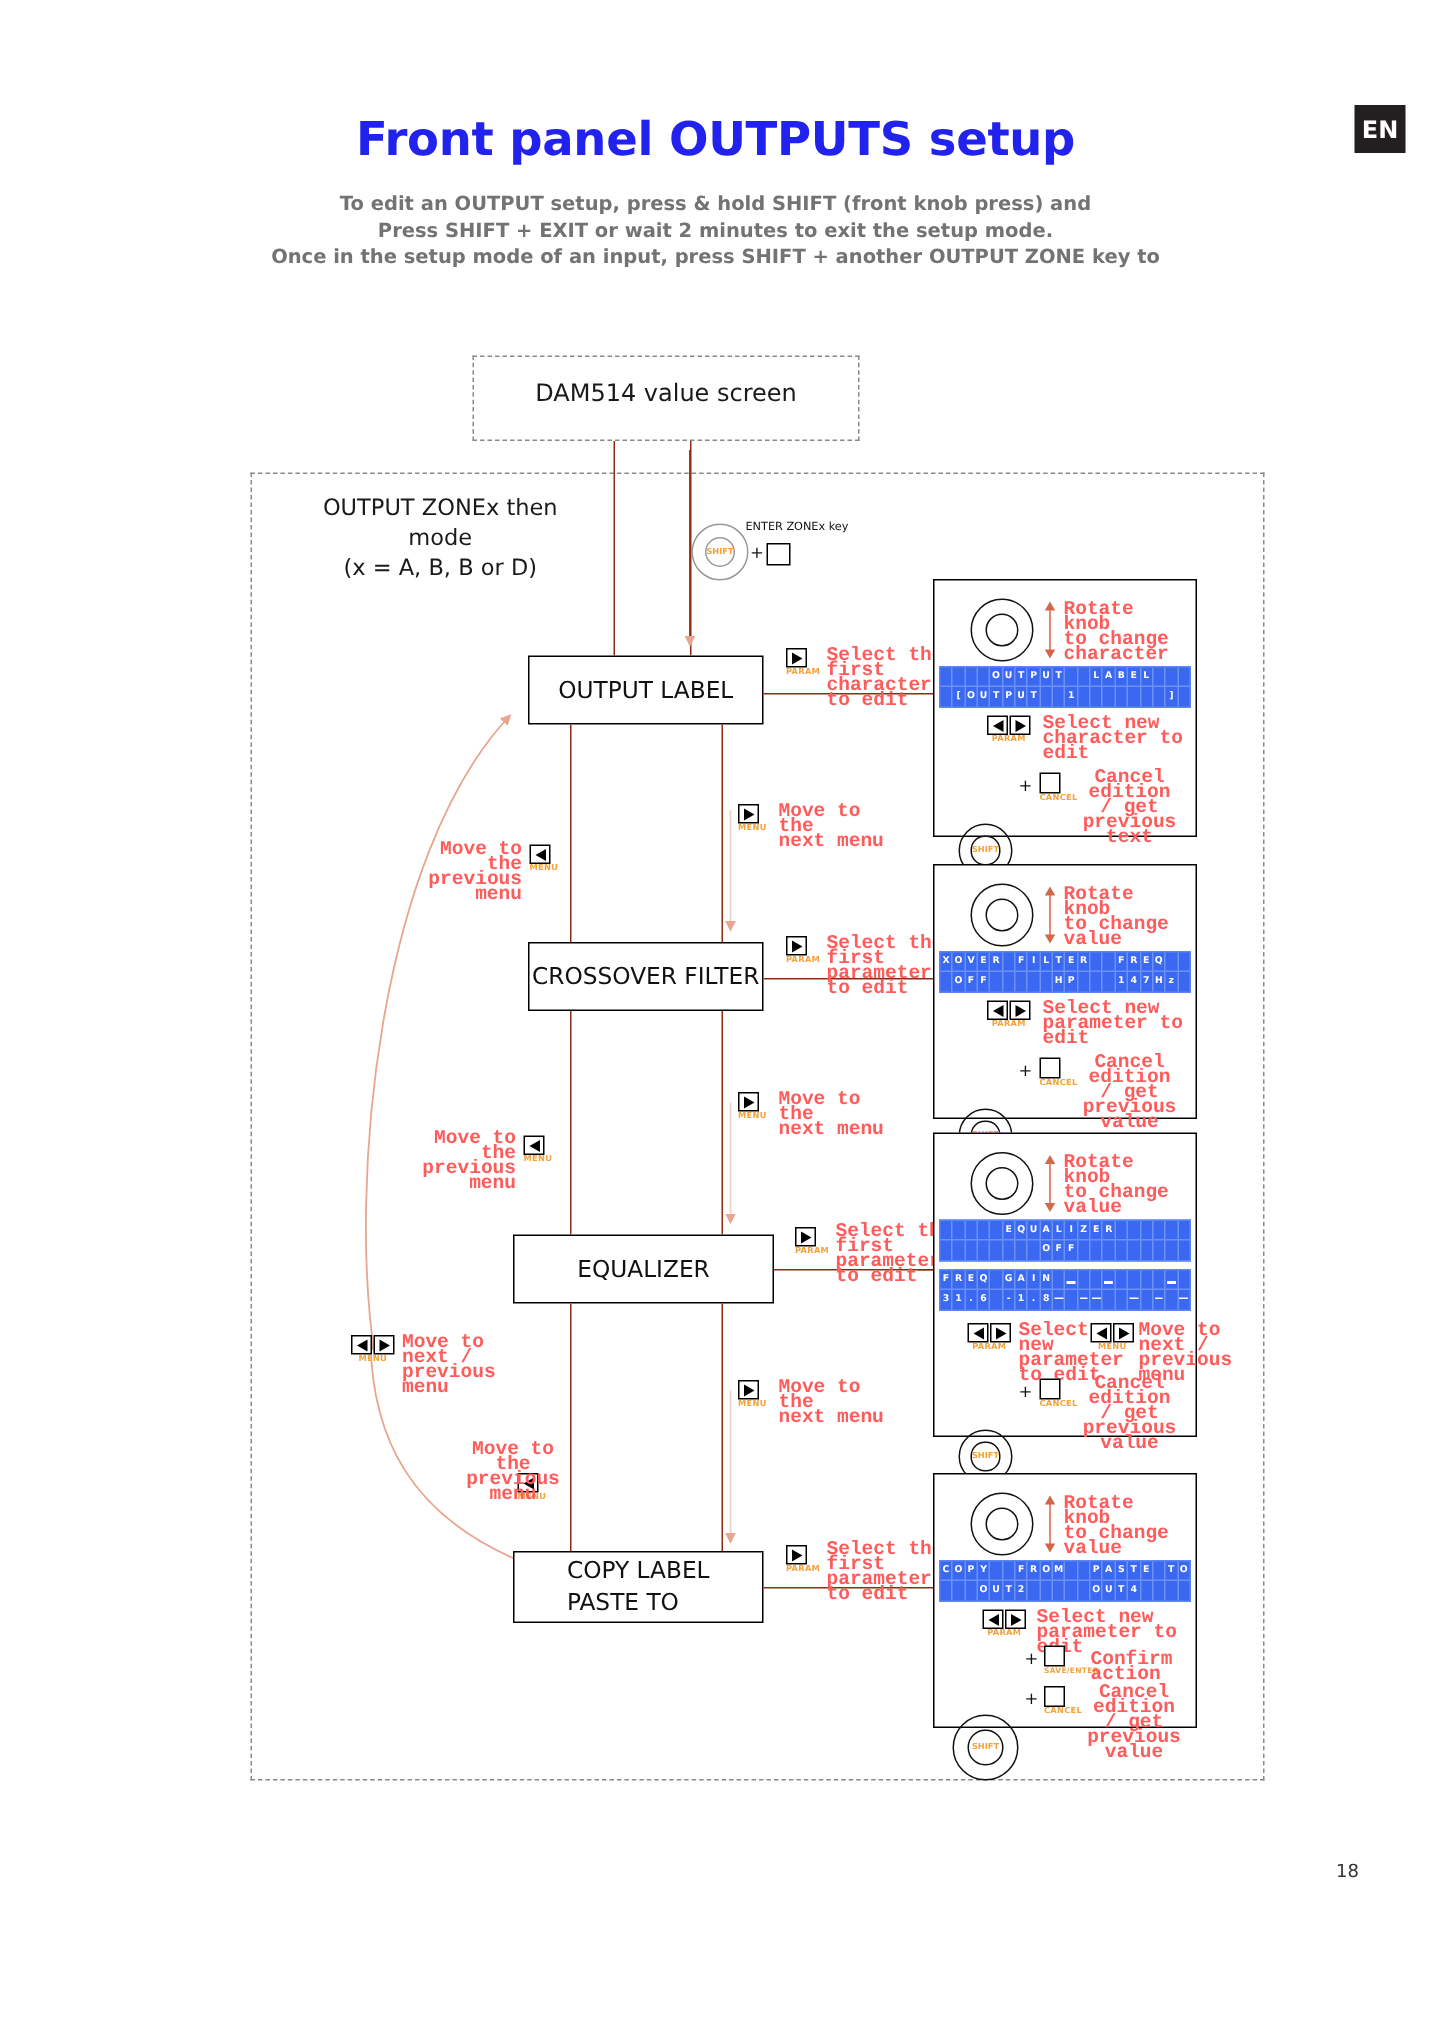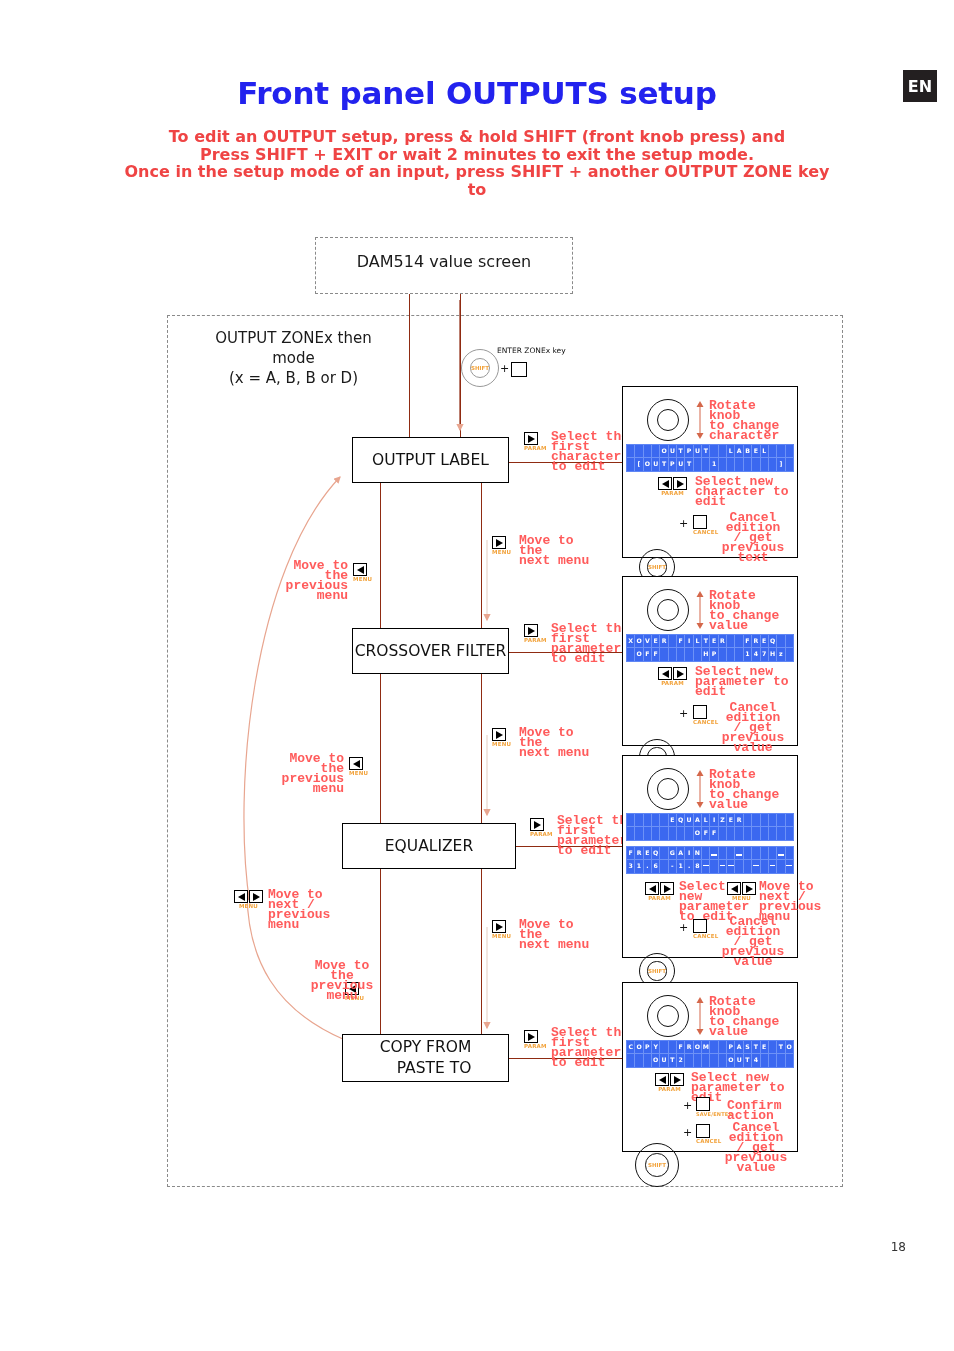--- a/index.html
+++ b/index.html
@@ -12,21 +12,21 @@
     font-family:"DejaVu Sans",sans-serif;font-weight:bold;font-size:31px;
     color:#2222ee;letter-spacing:-0.2px;
   }
   #lang-badge{
     top:70px;left:903px;width:34px;height:32px;background:#231f20;color:#ffffff;
     font-family:"DejaVu Sans",sans-serif;font-weight:bold;font-size:16px;
     display:flex;align-items:center;justify-content:center;
   }
   #intro{
     top:128px;left:120px;width:714px;text-align:center;
-    font-family:"DejaVu Sans",sans-serif;font-weight:bold;font-size:16px;color:#ef4444;
+    font-family:"DejaVu Sans",sans-serif;font-weight:bold;font-size:13px;color:#737373;
     line-height:17.5px;
   }
   #page-number{
     top:1240px;left:0;width:906px;text-align:right;
     font-size:12px;color:#333;font-family:"DejaVu Sans",sans-serif;
   }
 
   
   .dashed-box{border:1.4px dashed #8a8a8a;box-sizing:border-box;}
   #mainscreen-box{top:237px;left:315px;width:258px;height:57px;}
@@ -37,21 +37,21 @@
   #setup-mode-box{top:315px;left:167px;width:676px;height:872px;}
 
   #setup-mode-label{
     top:328px;left:186px;width:215px;text-align:center;
     font-size:15px;color:#1a1a1a;line-height:20px;font-family:"DejaVu Sans",sans-serif;
   }
 
   
   .node{
     border:1.3px solid #000;background:#fff;box-sizing:border-box;
-    display:flex;align-items:center;justify-content:center;text-align:right;
+    display:flex;align-items:center;justify-content:center;text-align:left;
     font-size:15.5px;color:#111;line-height:21px;font-family:"DejaVu Sans",sans-serif;
   }
   #node-output-label{top:437px;left:352px;width:157px;height:46px;}
   #node-crossover{top:628px;left:352px;width:157px;height:46px;}
   #node-equalizer{top:823px;left:342px;width:174px;height:46px;}
   #node-copy{top:1034px;left:342px;width:167px;height:48px;}
 
   
   .vline{background:#8f2b12;width:1.4px;}
   .hline{background:#8f2b12;height:1.4px;}
@@ -187,21 +187,21 @@
       </div>
   </div>
 </div>
 <div class="abs plus" style="top:362px;left:500px;">+</div>
 <div class="abs sq-key big" style="top:362px;left:511px;"></div>
 <div class="abs" style="top:346px;left:497px;width:110px;font-size:7.5px;color:#111;font-family:'DejaVu Sans',sans-serif;">ENTER ZONEx key</div>
 
 <div class="abs node" id="node-output-label">OUTPUT LABEL</div>
 <div class="abs node" id="node-crossover">CROSSOVER FILTER</div>
 <div class="abs node" id="node-equalizer">EQUALIZER</div>
-<div class="abs node" id="node-copy" style="white-space:pre-line;">COPY FROM
+<div class="abs node" id="node-copy" style="white-space:pre-line;">COPY LABEL
 PASTE TO</div>
 
 <div class="abs" style="top:432px;left:524px;">
   <div class="btn-arrow">
       <div class="tri tri-right"></div>
     </div>
   <div class="btn-caption">PARAM</div>
 </div>
 <div class="abs ann l" style="top:432px;left:551px;width:92px;white-space:pre-line;">Select the first
 character to edit</div>

